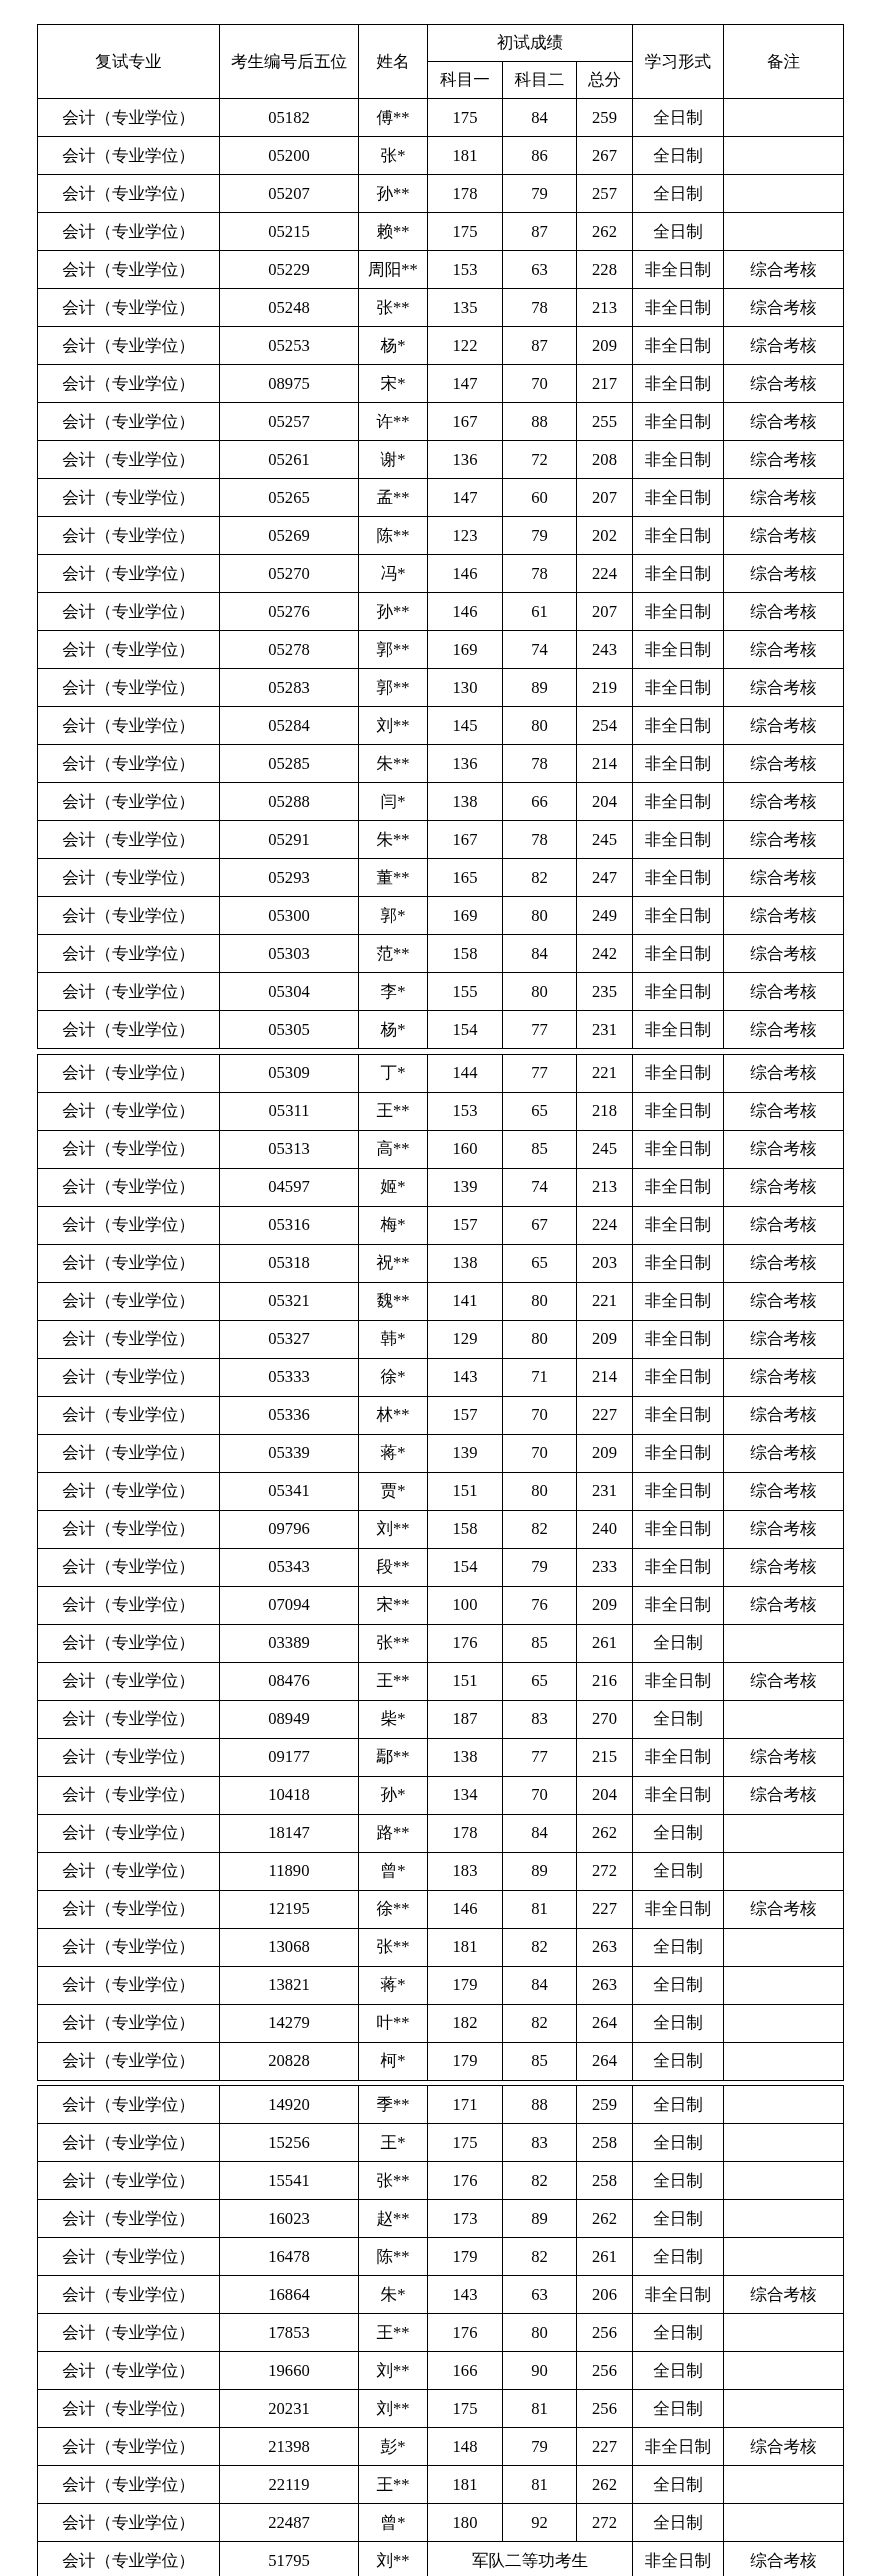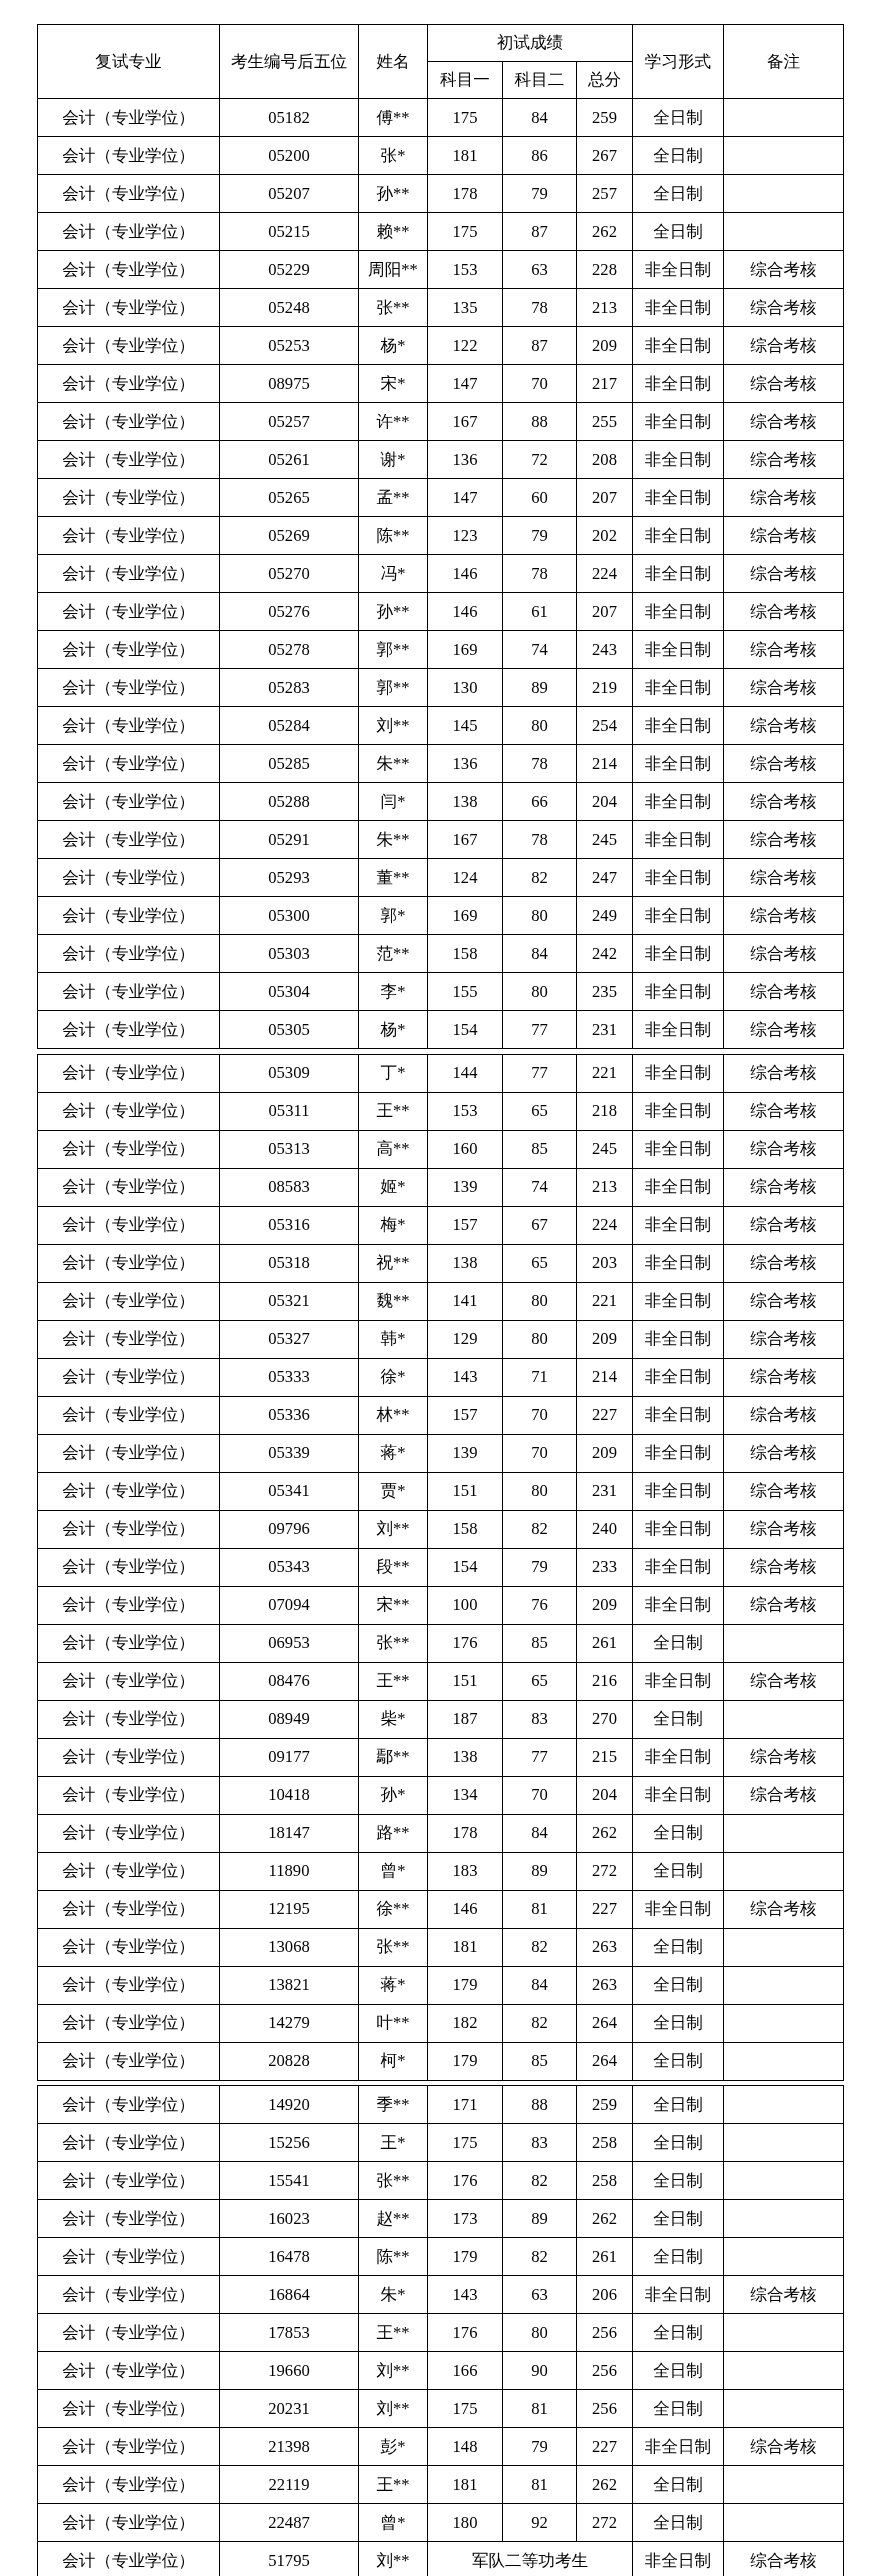--- a/index.html
+++ b/index.html
@@ -267,21 +267,21 @@
         <td>167</td>
         <td>78</td>
         <td>245</td>
         <td>非全日制</td>
         <td>综合考核</td>
       </tr>
       <tr>
         <td>会计（专业学位）</td>
         <td>05293</td>
         <td>董**</td>
-        <td>124</td>
+        <td>165</td>
         <td>82</td>
         <td>247</td>
         <td>非全日制</td>
         <td>综合考核</td>
       </tr>
       <tr>
         <td>会计（专业学位）</td>
         <td>05300</td>
         <td>郭*</td>
         <td>169</td>
@@ -348,21 +348,21 @@
         <td>05313</td>
         <td>高**</td>
         <td>160</td>
         <td>85</td>
         <td>245</td>
         <td>非全日制</td>
         <td>综合考核</td>
       </tr>
       <tr>
         <td>会计（专业学位）</td>
-        <td>08583</td>
+        <td>04597</td>
         <td>姬*</td>
         <td>139</td>
         <td>74</td>
         <td>213</td>
         <td>非全日制</td>
         <td>综合考核</td>
       </tr>
       <tr>
         <td>会计（专业学位）</td>
         <td>05316</td>
@@ -468,21 +468,21 @@
         <td>07094</td>
         <td>宋**</td>
         <td>100</td>
         <td>76</td>
         <td>209</td>
         <td>非全日制</td>
         <td>综合考核</td>
       </tr>
       <tr>
         <td>会计（专业学位）</td>
-        <td>06953</td>
+        <td>03389</td>
         <td>张**</td>
         <td>176</td>
         <td>85</td>
         <td>261</td>
         <td>全日制</td>
         <td></td>
       </tr>
       <tr>
         <td>会计（专业学位）</td>
         <td>08476</td>

